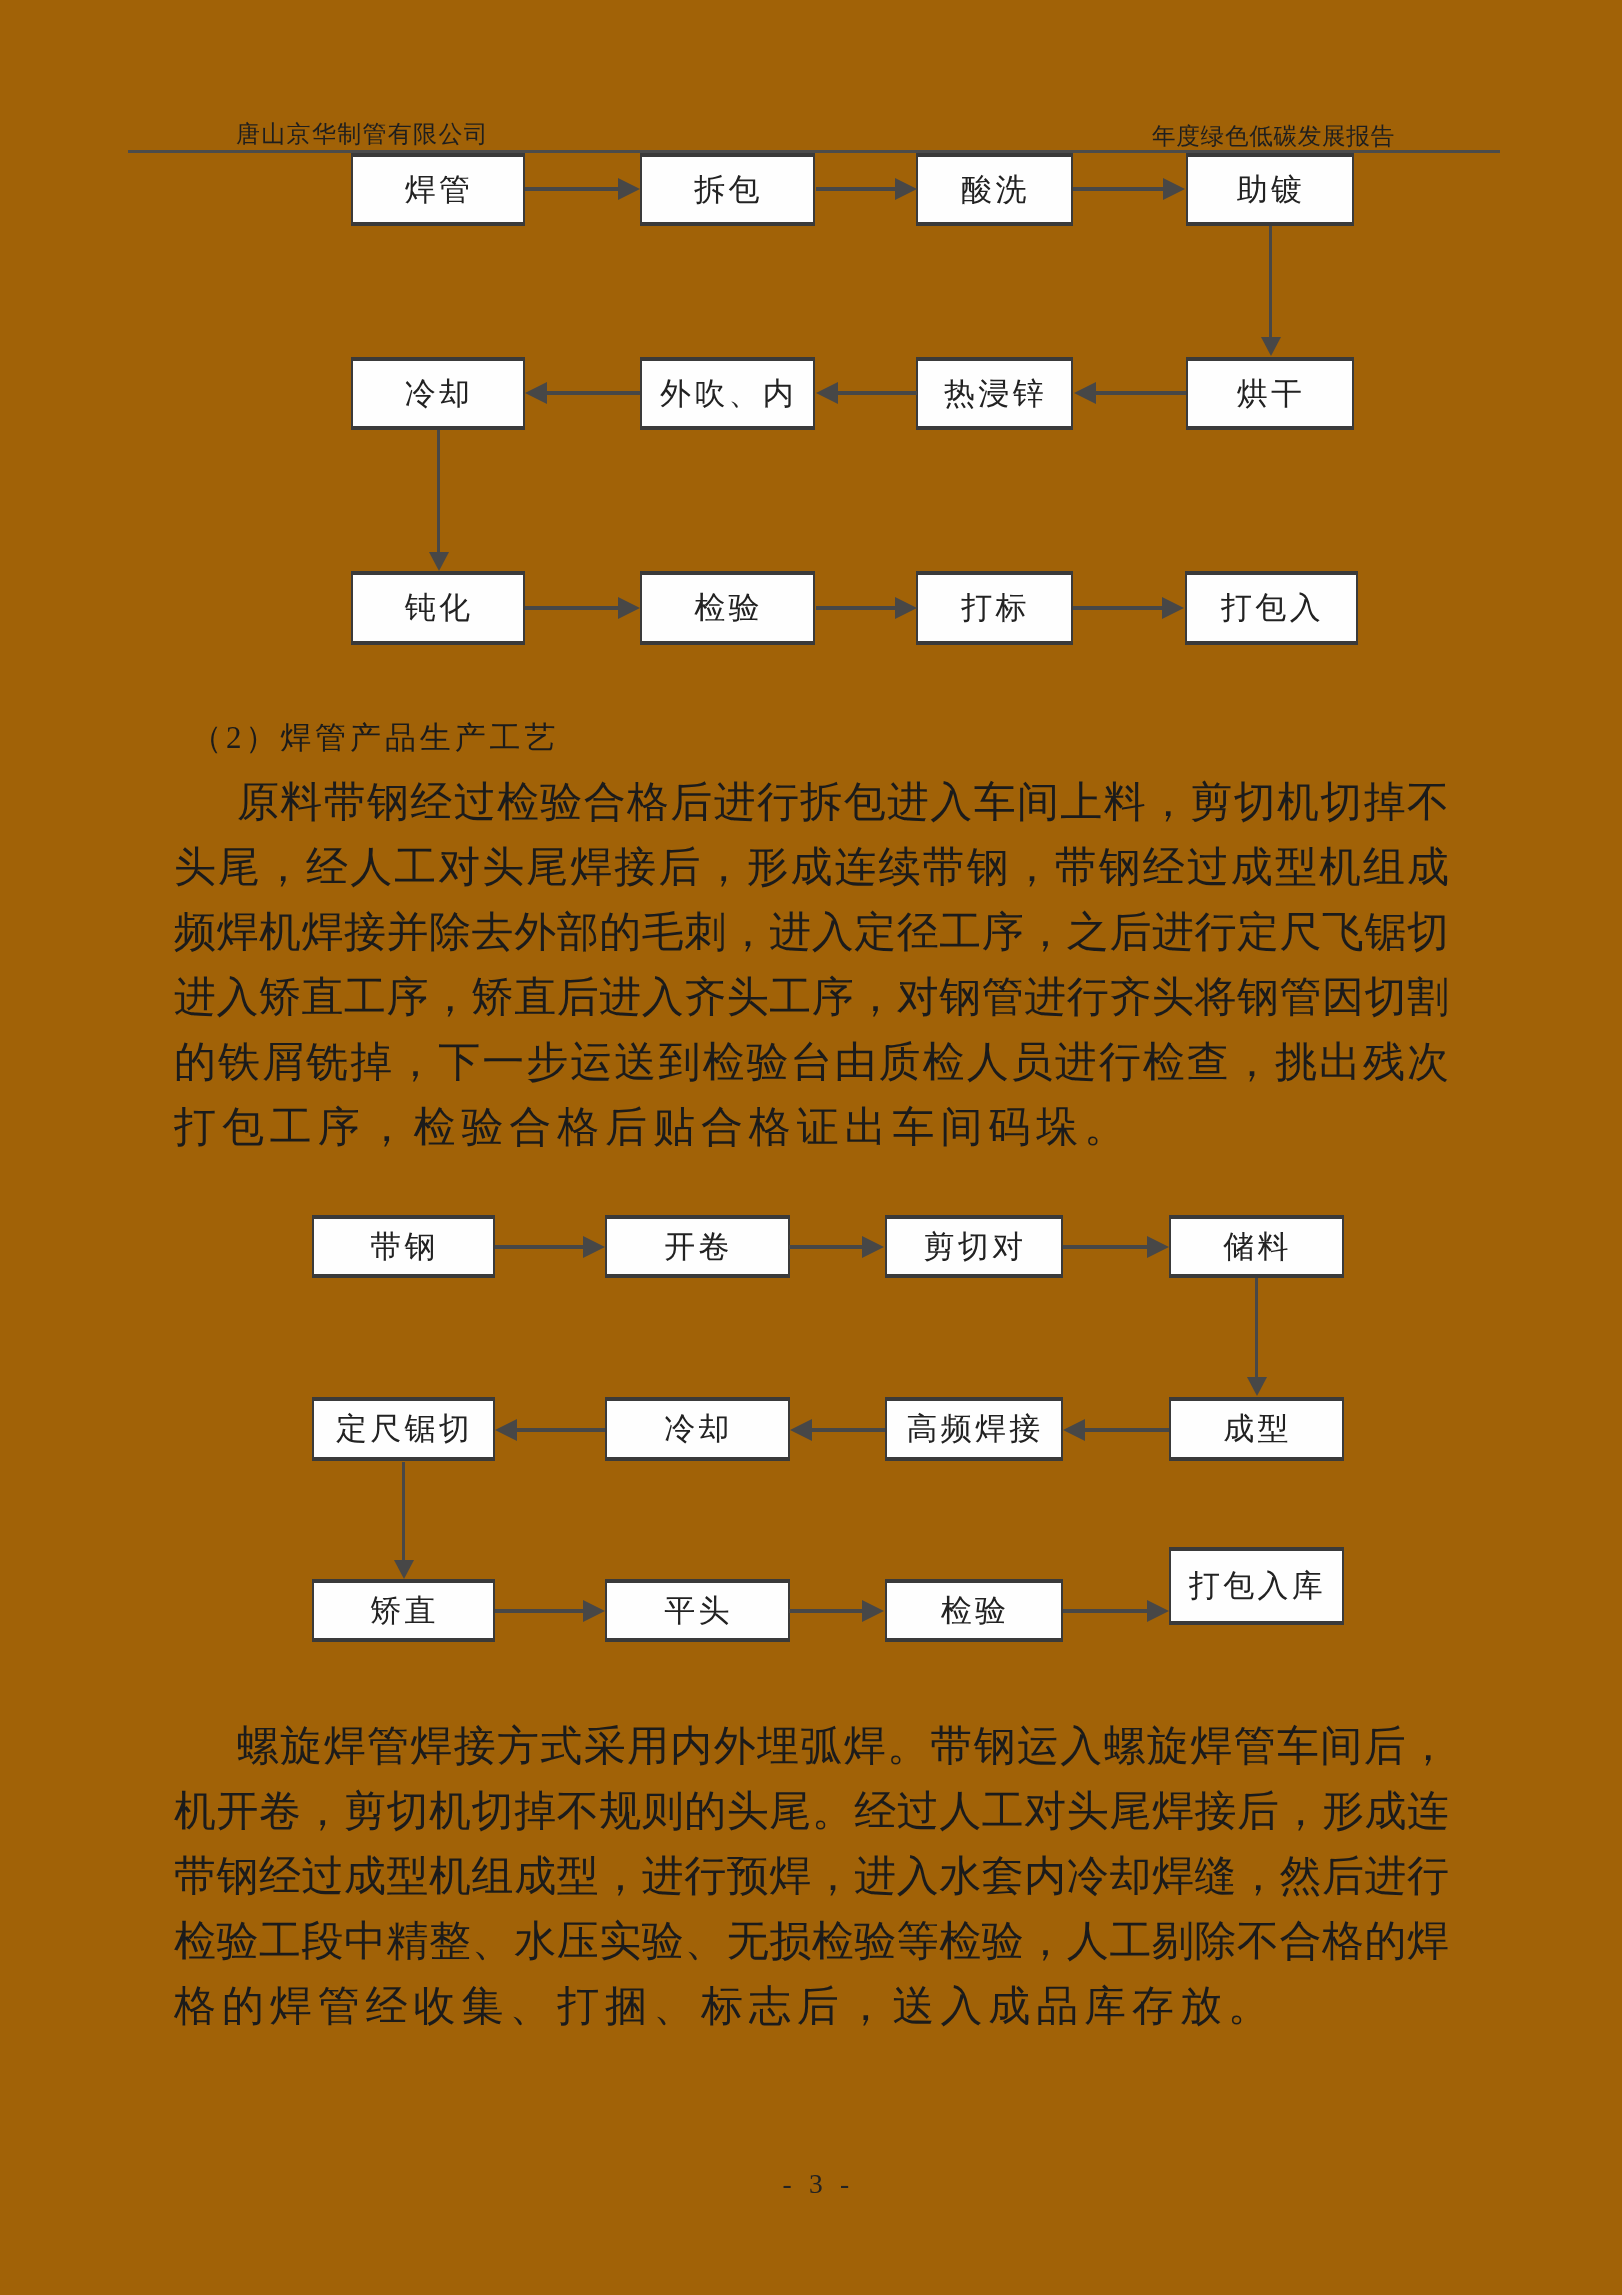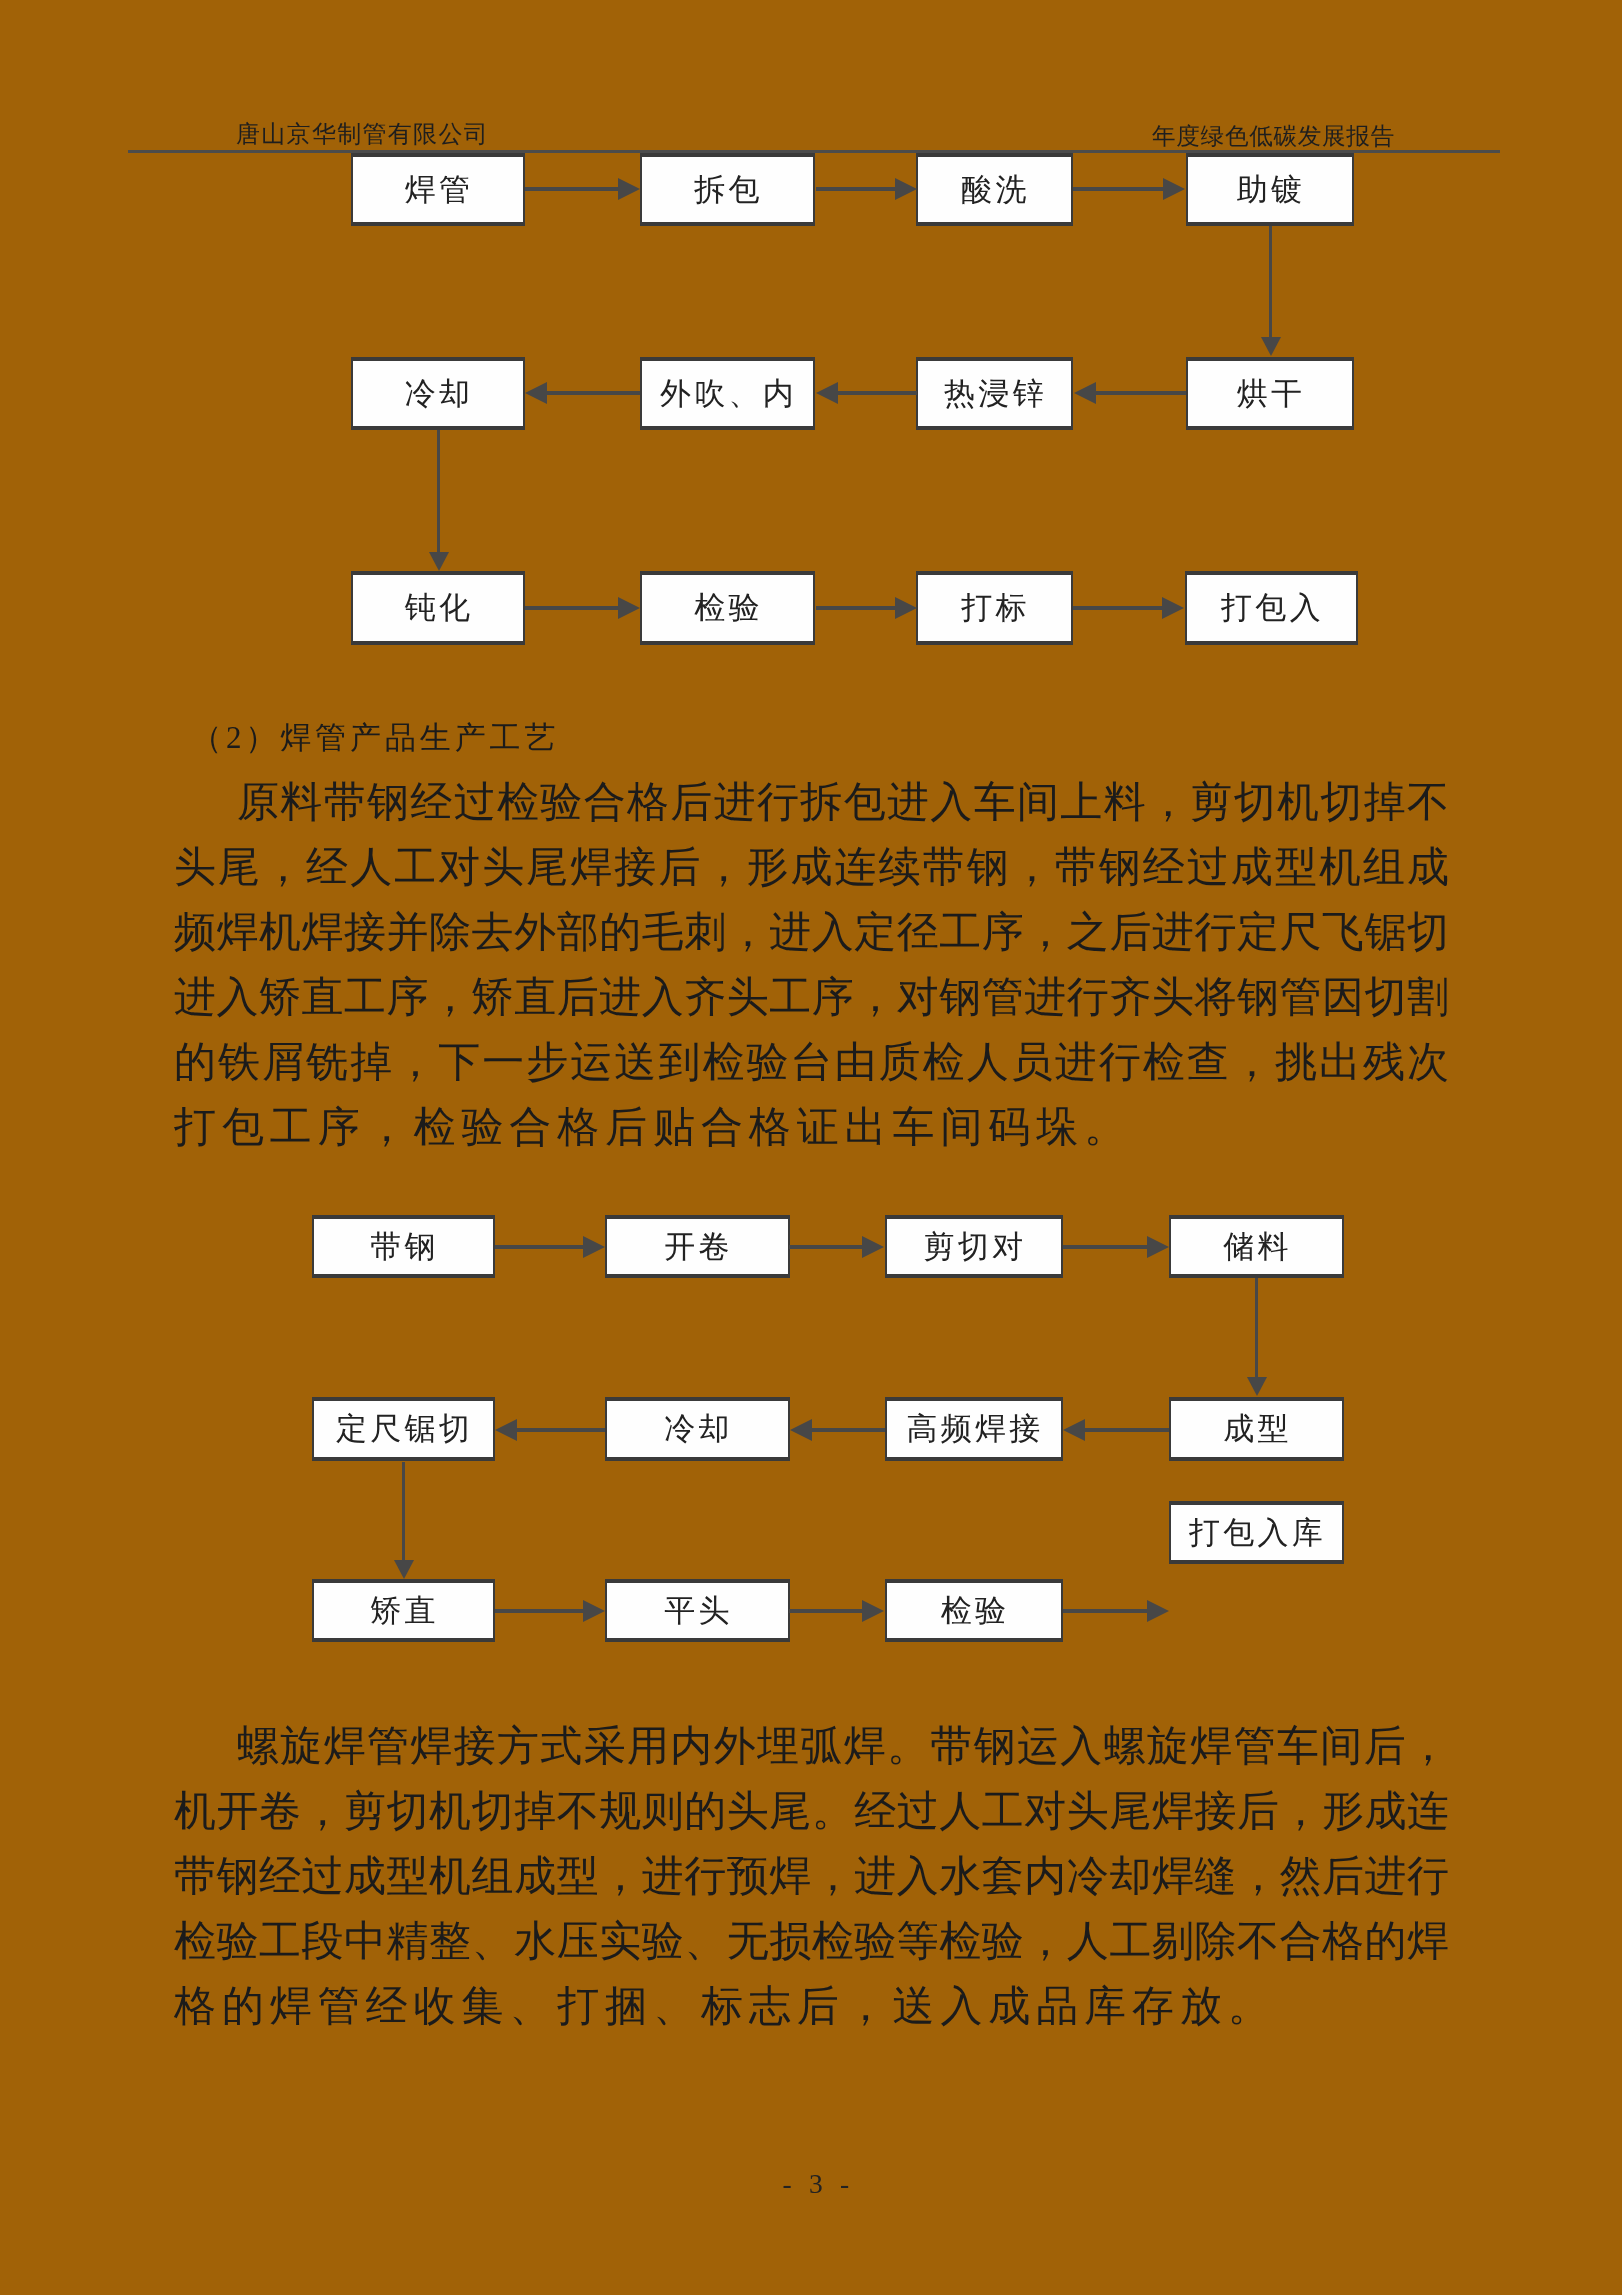--- a/index.html
+++ b/index.html
@@ -118,21 +118,21 @@
   <div class="fbox" style="left:1169px;top:1397px;width:175px;height:64px">成型</div>
   <div class="h-arrow left" style="left:517px;top:1428px;width:88px"></div>
   <div class="h-arrow left" style="left:812px;top:1428px;width:73px"></div>
   <div class="h-arrow left" style="left:1085px;top:1428px;width:84px"></div>
 
   <div class="v-arrow" style="left:402px;top:1462px;height:98px"></div>
 
   <div class="fbox" style="left:312px;top:1579px;width:183px;height:63px">矫直</div>
   <div class="fbox" style="left:605px;top:1579px;width:185px;height:63px">平头</div>
   <div class="fbox" style="left:885px;top:1579px;width:178px;height:63px">检验</div>
-  <div class="fbox" style="left:1169px;top:1501px;width:175px;height:63px">打包入库</div>
+  <div class="fbox" style="left:1169px;top:1547px;width:175px;height:78px">打包入库</div>
   <div class="h-arrow right" style="left:495px;top:1609px;width:88px"></div>
   <div class="h-arrow right" style="left:789px;top:1609px;width:73px"></div>
   <div class="h-arrow right" style="left:1063px;top:1609px;width:84px"></div>
 
   <div class="para" style="top:1714px">
     <div class="bline indent">螺旋焊管焊接方式采用内外埋弧焊。带钢运入螺旋焊管车间后，由开卷</div>
     <div class="bline">机开卷，剪切机切掉不规则的头尾。经过人工对头尾焊接后，形成连续带钢，</div>
     <div class="bline">带钢经过成型机组成型，进行预焊，进入水套内冷却焊缝，然后进行定尺切</div>
     <div class="bline">检验工段中精整、水压实验、无损检验等检验，人工剔除不合格的焊管。合</div>
     <div class="bline short">格的焊管经收集、打捆、标志后，送入成品库存放。</div>

